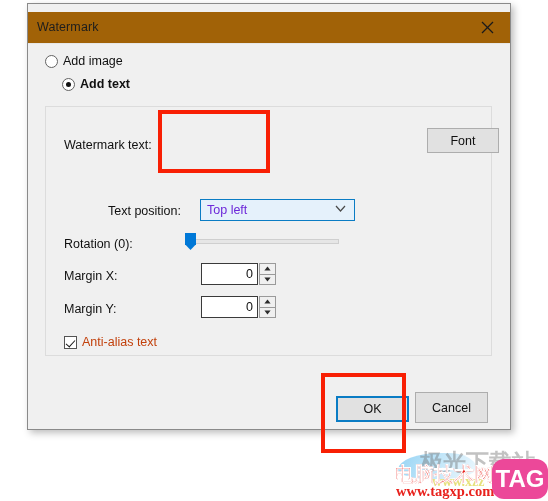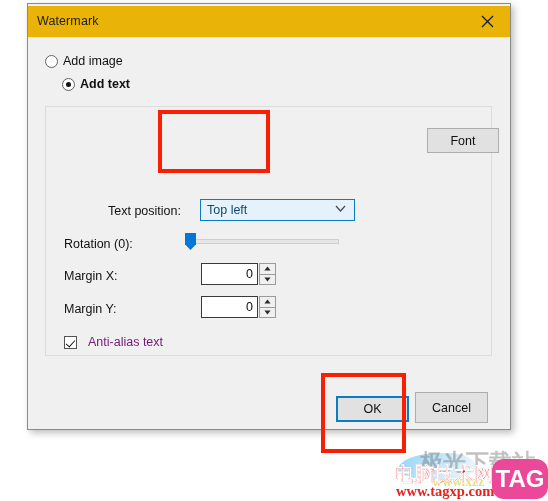--- a/index.html
+++ b/index.html
@@ -15,22 +15,22 @@
   
   .dialog {
     position: absolute;
     left: 27px; top: 3px;
     width: 484px; height: 427px;
     background: #f0f0f0;
     border: 1px solid #8a8a8a;
     box-shadow: 3px 3px 7px rgba(0,0,0,0.26);
   }
   .titlebar {
-    position: absolute; left: 0; top: 2px; right: 0; height: 32px;
-    background: #eab308;
+    position: absolute; left: 0; top: 8px; right: 0; height: 32px;
+    background: #a16207;
     border-bottom: 1px solid #e6e6e6;
   }
   .title-text {
     position: absolute; left: 9px; top: 8px;
     font-size: 12.5px; color: #1d1d1d; letter-spacing: .1px;
   }
   .close-btn {
     position: absolute; right: 0px; top: 0px; width: 45px; height: 31px;
     display: flex; align-items: center; justify-content: center;
     cursor: default;
@@ -93,21 +93,21 @@
   }
 
   
   .combo {
     position: absolute; left: 154px; top: 92px;
     width: 155px; height: 22px;
     background: #e5f1fb;
     border: 1px solid #0a7cc4;
     display: flex; align-items: center;
   }
-  .combo .ctext { font-size: 12.5px; color: #0c4a6e; margin-left: 6px; }
+  .combo .ctext { font-size: 12.5px; color: #6d28d9; margin-left: 6px; }
   .combo .chev { position: absolute; right: 8px; top: 5px; }
 
   
   .slider { position: absolute; left: 155px; top: 228px; width: 155px; height: 18px; }
   .slider .track {
     position: absolute; left: 9px; top: 6px; width: 146px; height: 5px;
     background: #e6e6e6; border: 1px solid #cfcfcf;
   }
   .slider .thumb {
     position: absolute; left: 1px; top: 0px; width: 11px; height: 17px;
@@ -138,21 +138,21 @@
   .cbox {
     width: 13px; height: 13px; background: #fff;
     border: 1px solid #545454; position: relative; flex: 0 0 auto;
   }
   .cbox.checked::after {
     content: ""; position: absolute; left: 3px; top: 1px;
     width: 4px; height: 8px;
     border: solid #1a1a1a; border-width: 0 1.6px 1.6px 0;
     transform: rotate(42deg);
   }
-  .cb-label { font-size: 12.5px; color: #701a75; margin-left: 11px; }
+  .cb-label { font-size: 12.5px; color: #c2410c; margin-left: 5px; }
 
   
   .annot {
     position: absolute; border: 4px solid #f81f04; background: transparent;
     pointer-events: none;
   }
 
   
   .wm-faint {
     position: absolute; left: 398px; top: 447px;
@@ -222,20 +222,21 @@
       <span class="radio-label">Add image</span>
     </div>
 
     <div class="radio-row" style="left:34px; top:73px;">
       <span class="radio-outer checked"></span>
       <span class="radio-label bold">Add text</span>
     </div>
 
     <div class="group-panel">
 
+      <div class="field-label" style="left:18px; top:31px;">Watermark text:</div>
       <div class="btn" style="left:381px; top:21px; width:72px; height:25px;">Font</div>
 
       <div class="field-label" style="left:18px; top:97px;margin-left:44px;">Text position:</div>
       <div class="combo">
         <span class="ctext">Top left</span>
         <svg class="chev" width="11" height="8" viewBox="0 0 11 8">
           <polyline points="1,1 5.5,6 10,1" fill="none" stroke="#4a4a4a" stroke-width="1.2"></polyline>
         </svg>
       </div>
 

